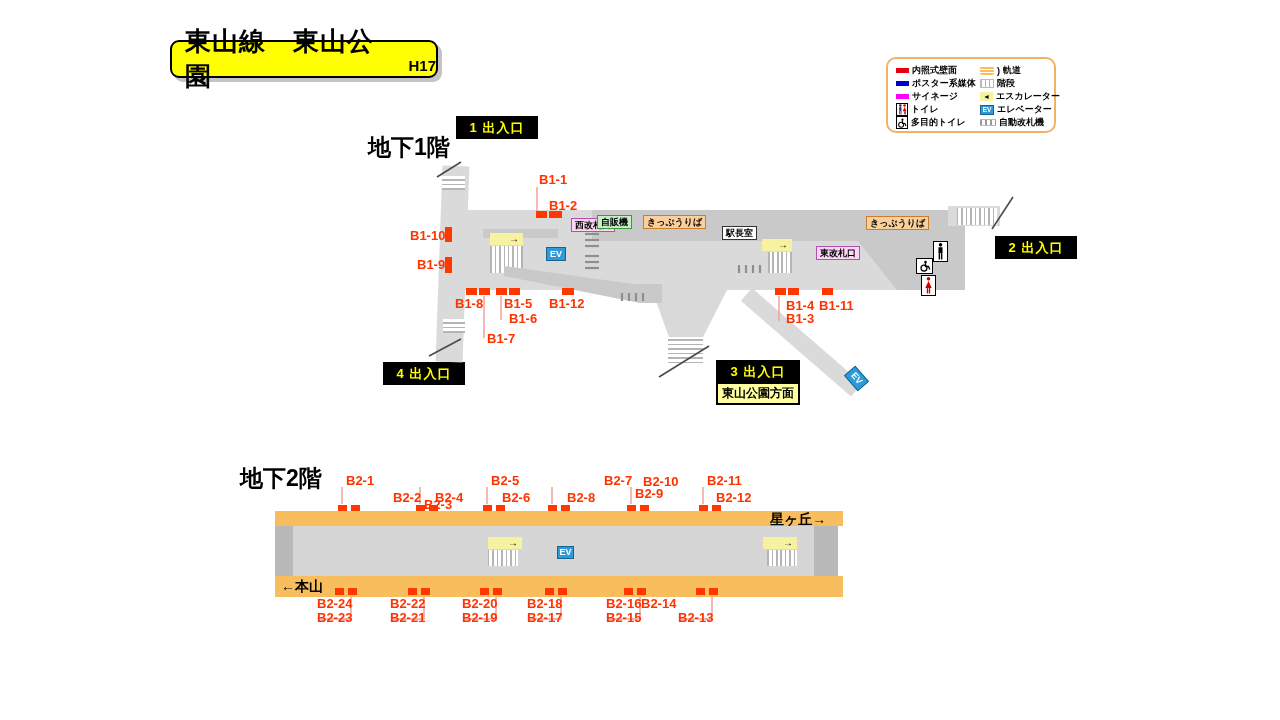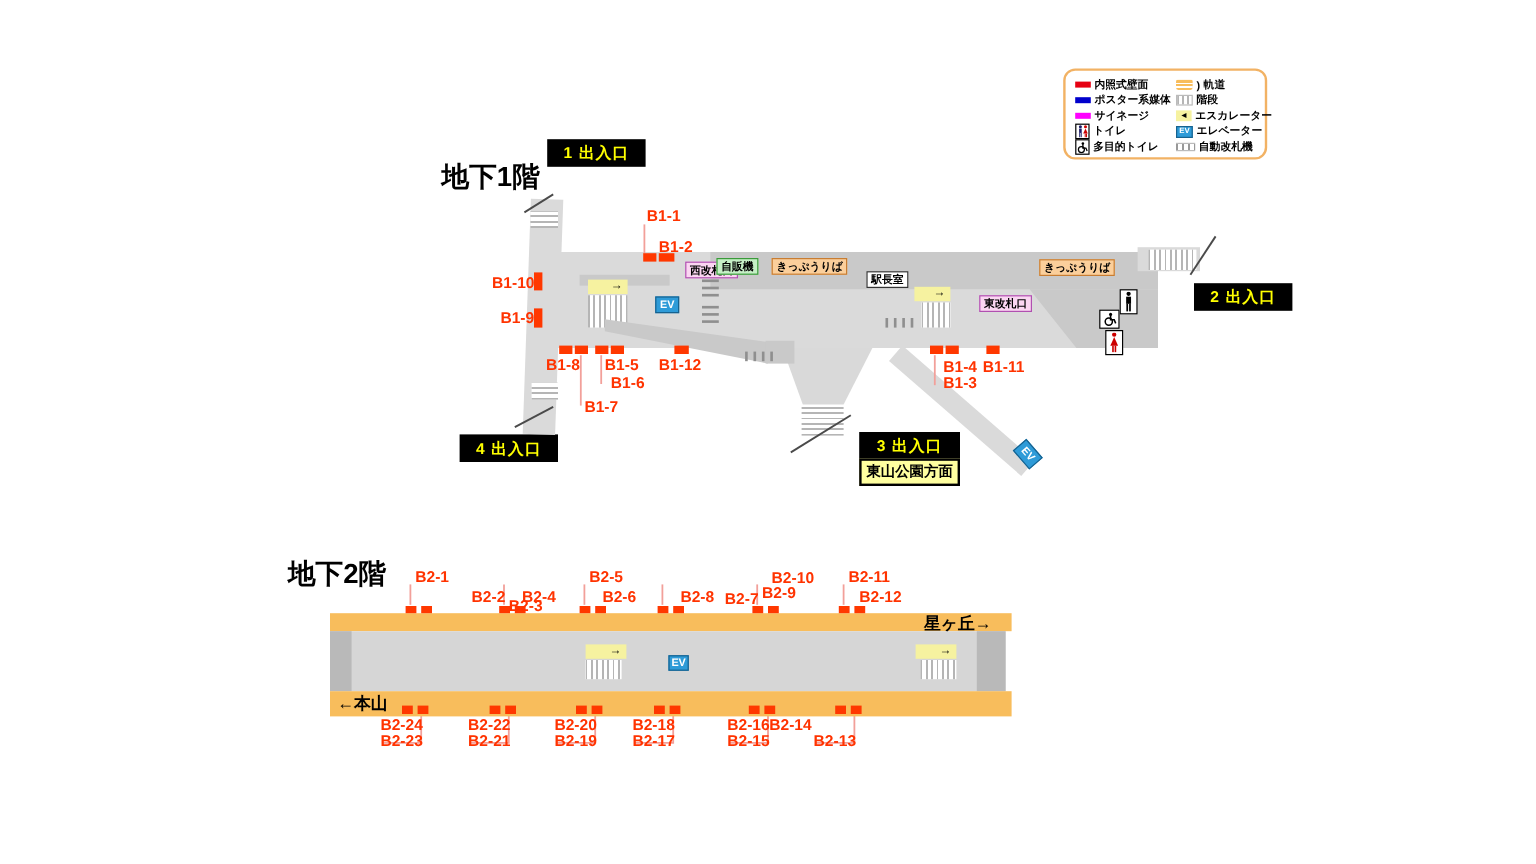--- a/index.html
+++ b/index.html
@@ -57,20 +57,24 @@
   .track { background:#f8bd5c; }
   .dirtxt { position:absolute; font-size:14px; font-weight:bold; color:#000; white-space:nowrap; }
   .footer { position:absolute; left:163px; top:686px; font-size:13px; font-weight:bold; color:#000; }
   svg.overlay { position:absolute; left:0; top:0; pointer-events:none; }
 </style>
 </head>
 <body>
 
 <div class="stage">
 
+  <div class="title-box">
+    <span class="tname">東山線　東山公園</span>
+    <span class="tcode">H17</span>
+  </div>
 
   <div class="legend">
     <div class="lcol c1">
       <div class="lrow">
         <span class="lbar c-red"></span>
         <span>内照式壁面</span>
       </div>
       <div class="lrow">
         <span class="lbar c-blue"></span>
         <span>ポスター系媒体</span>
@@ -312,21 +316,21 @@
   <div class="mark" style="left:637px;top:588px;width:9px;height:7px;"></div>
   <div class="mark" style="left:696px;top:588px;width:9px;height:7px;"></div>
   <div class="mark" style="left:709px;top:588px;width:9px;height:7px;"></div>
 
   <div class="blab" style="left:346px;top:473px;">B2-1</div>
   <div class="blab" style="left:357px;top:490px;padding-left:36px;">B2-2</div>
   <div class="blab" style="left:424px;top:473px;margin-top:24px;">B2-3</div>
   <div class="blab" style="left:435px;top:490px;">B2-4</div>
   <div class="blab" style="left:491px;top:473px;">B2-5</div>
   <div class="blab" style="left:502px;top:490px;">B2-6</div>
-  <div class="blab" style="left:556px;top:491px;padding-left:48px;">B2-7</div>
+  <div class="blab" style="left:556px;top:473px;padding-left:48px;">B2-7</div>
   <div class="blab" style="left:567px;top:490px;">B2-8</div>
   <div class="blab" style="left:635px;top:486px;">B2-9</div>
   <div class="blab" style="left:643px;top:474px;">B2-10</div>
   <div class="blab" style="left:707px;top:473px;">B2-11</div>
   <div class="blab" style="left:716px;top:490px;">B2-12</div>
 
   <div class="blab" style="left:317px;top:596px;">B2-24</div>
   <div class="blab" style="left:317px;top:610px;">B2-23</div>
   <div class="blab" style="left:390px;top:596px;">B2-22</div>
   <div class="blab" style="left:390px;top:610px;">B2-21</div>

